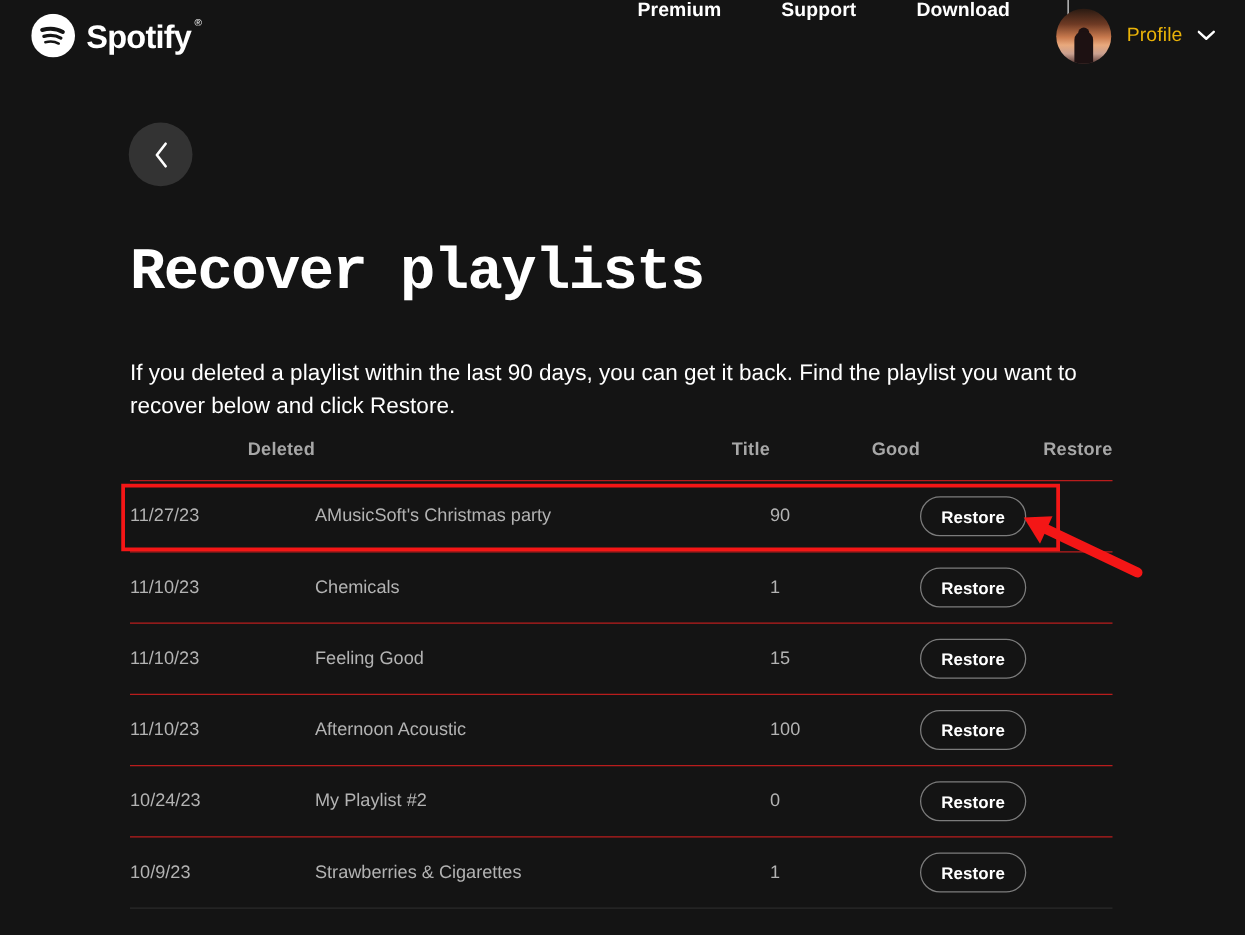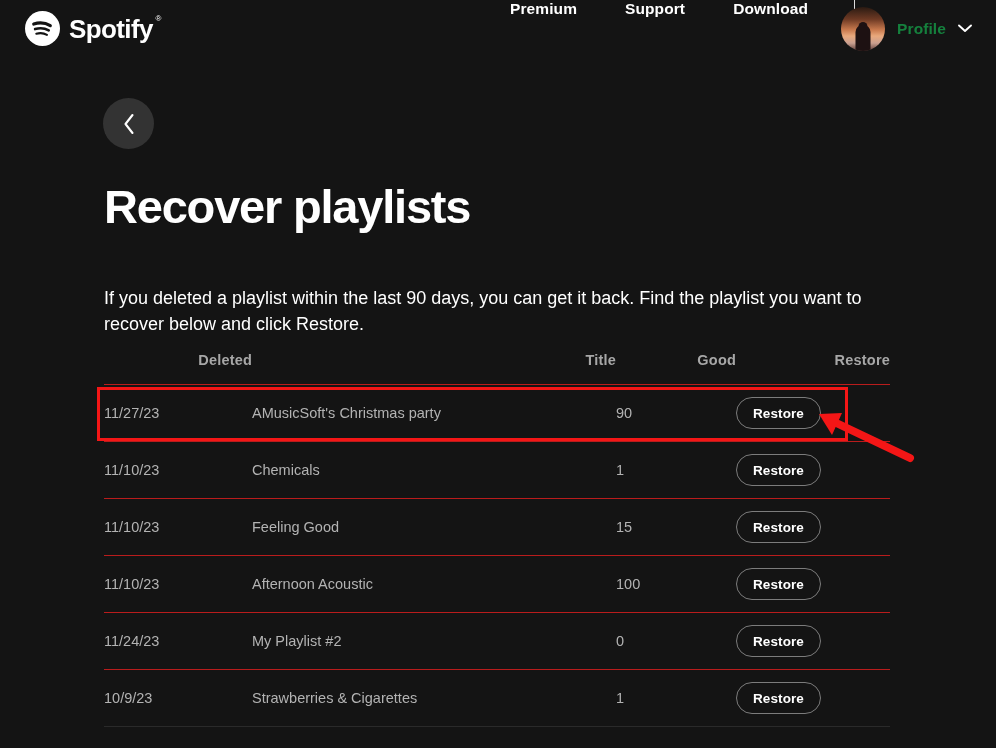--- a/index.html
+++ b/index.html
@@ -57,38 +57,38 @@
   .avatar .figure {
     position:absolute; left:50%; bottom:0; transform:translateX(-50%);
     width:15px; height:26px; background:#1d1112;
     border-radius:7px 7px 2px 2px;
   }
   .avatar .head {
     position:absolute; left:50%; bottom:20px; transform:translateX(-50%);
     width:9px; height:9px; border-radius:50%; background:#1d1112;
   }
   .profile-label {
-    color:#15803d; font-size:15.5px; font-weight:bold; letter-spacing:.1px;
+    color:#eab308; font-size:15.5px; font-weight:normal; letter-spacing:.1px;
   }
   .chev-down { width:14px; height:9px; display:block; }
 
   
   .backbtn {
     position:absolute; left:103px; top:98px;
     width:51px; height:51px; border-radius:50%;
     background:#333333; border:none; cursor:pointer;
     display:flex; align-items:center; justify-content:center;
   }
   .backbtn svg { width:16px; height:22px; display:block; }
 
   
   .title {
-    position:absolute; left:104px; top:181px;
+    position:absolute; left:104px; top:193px;
     color:#ffffff; font-size:47px; font-weight:bold;
-    letter-spacing:-1.2px; line-height:1.1; white-space:nowrap;
+    letter-spacing:-1.2px; line-height:1.1; white-space:nowrap;font-family:Liberation Mono, monospace;
   }
   .intro {
     position:absolute; left:104px; top:285px; width:760px;
     color:#ffffff; font-size:18px; line-height:1.47;
   }
 
   
   .tablewrap { position:absolute; left:104px; top:352px; width:786px; }
   table.playlists { width:786px; border-collapse:collapse; table-layout:fixed; }
   table.playlists col.c-deleted { width:148px; }
@@ -218,21 +218,21 @@
             <td class="cell-songs">15</td>
             <td><button class="restore-btn">Restore</button></td>
           </tr>
           <tr>
             <td class="cell-deleted">11/10/23</td>
             <td class="cell-title">Afternoon Acoustic</td>
             <td class="cell-songs">100</td>
             <td><button class="restore-btn">Restore</button></td>
           </tr>
           <tr>
-            <td class="cell-deleted">11/24/23</td>
+            <td class="cell-deleted">10/24/23</td>
             <td class="cell-title">My Playlist #2</td>
             <td class="cell-songs">0</td>
             <td><button class="restore-btn">Restore</button></td>
           </tr>
           <tr>
             <td class="cell-deleted">10/9/23</td>
             <td class="cell-title">Strawberries &amp; Cigarettes</td>
             <td class="cell-songs">1</td>
             <td><button class="restore-btn">Restore</button></td>
           </tr>

